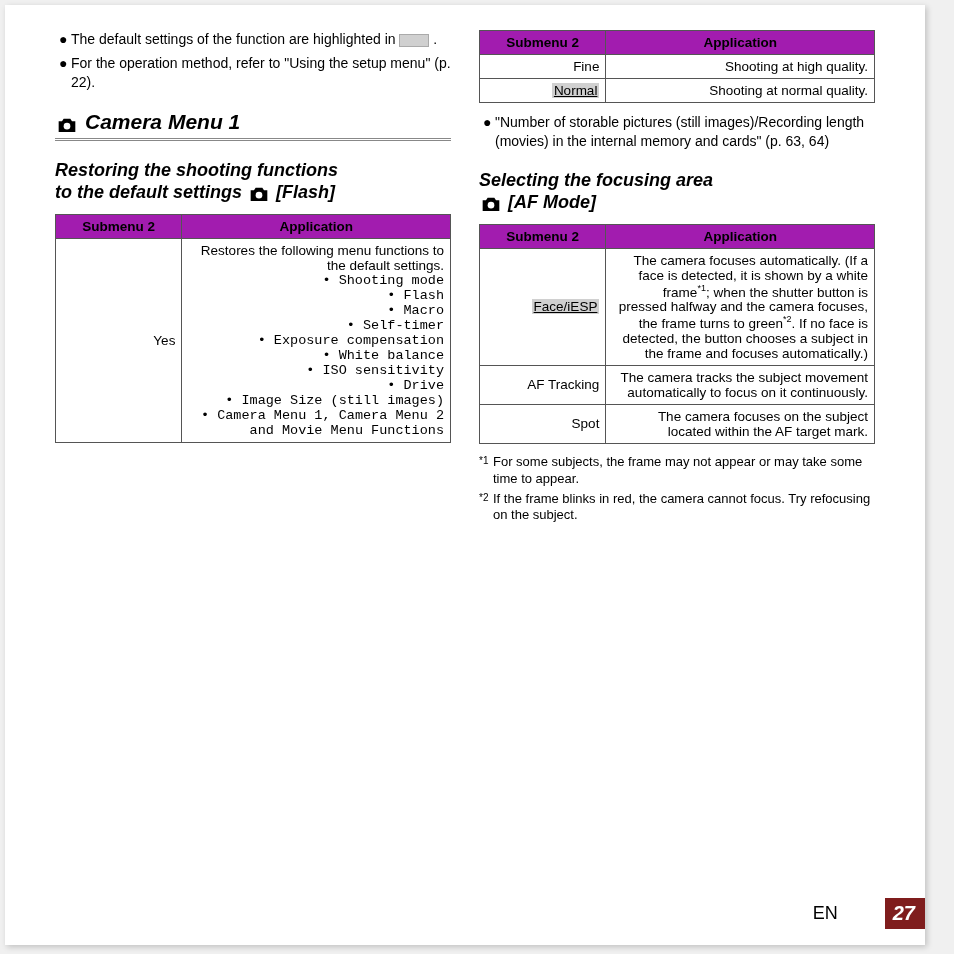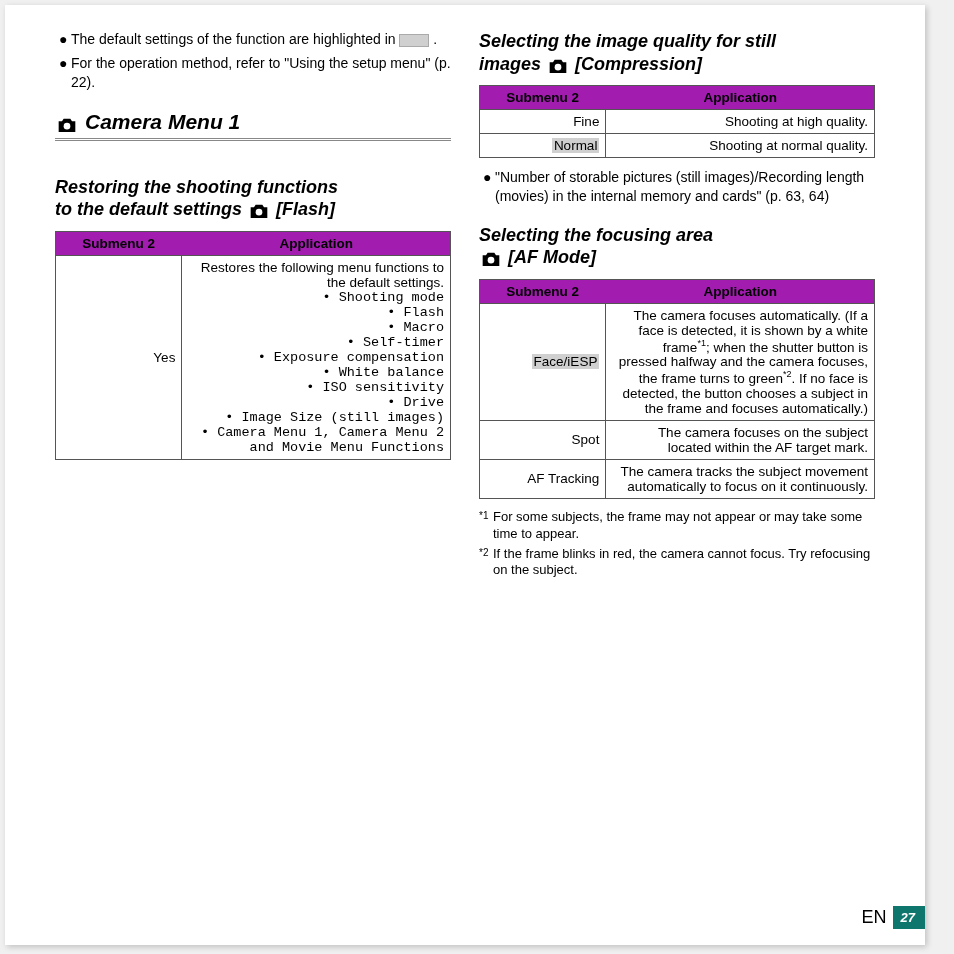--- a/index.html
+++ b/index.html
@@ -25,21 +25,21 @@
   .bullet-list { padding-left: 4px; margin-bottom: 18px; }
   .bullet-item { display: flex; font-size: 14px; line-height: 1.35; margin-bottom: 5px; }
   .bullet-item .dot { flex-shrink: 0; width: 12px; }
   .highlight-box { display: inline-block; width: 30px; height: 13px; background: #d0d0d0; border: 1px solid #aaa; vertical-align: middle; }
   .heading-1 {
     font-style: italic;
     font-weight: bold;
     font-size: 21px;
     border-bottom: 3px double #888;
     padding-bottom: 4px;
-    margin-bottom: 35px;
+    margin-bottom: 18px;
     display: flex;
     align-items: center;
     gap: 6px;
   }
   .heading-2 {
     font-style: italic;
     font-weight: bold;
     font-size: 18px;
     line-height: 1.25;
     margin-bottom: 10px;
@@ -54,40 +54,41 @@
     margin-bottom: 10px;
   }
   th, td {
     border: 1px solid #555;
     padding: 4px 6px;
     text-align: right;
     vertical-align: middle;
   }
   th { background: #a21caf; font-weight: bold; text-align: center; }
   td:first-child { width: 32%; }
-  .default-setting { background: #d0d0d0; padding: 0 2px; display: inline; }
+  .default-setting { background: #d0d0d0; padding: 0 2px; display: inline; text-decoration: underline; }
   .inner-list { padding-left: 4px; }
   .inner-list div { padding-left: 8px; text-indent: -8px; font-family: Liberation Mono, monospace; }
   .footnotes { font-size: 13px; }
   .footnote { display: flex; margin-bottom: 3px; line-height: 1.3; }
   .footnote sup { flex-shrink: 0; width: 14px; font-size: 10px; }
   .page-footer {
     position: absolute;
     bottom: 16px;
     right: 0;
     display: flex;
     align-items: center;
+    gap: 41px;
   }
   .page-footer .lang { font-size: 18px; margin-right: 6px; }
   .page-footer .num {
-    background: #0f766e;
+    background: #7f1d1d;
     color: #fff;
     font-style: italic;
     font-weight: bold;
-    font-size: 13px;
+    font-size: 20px;
     padding: 4px 10px 4px 8px;
   }
   sup.sup { font-size: 9px; vertical-align: super; }
 </style>
 </head>
 <body>
 
 <div class="page">
 
   <div class="col">
@@ -153,31 +154,20 @@
           </div>
         </td>
       </tr>
     </tbody>
       </table>
 
   </div>
 
   <div class="col">
 
-    <h3 class="heading-2">
-      <span>Selecting the image quality for still</span><br>
-      <span>images </span>
-      <span class="camera-icon">
-        <svg viewBox="0 0 24 20">
-            <path d="M2 5 h4 l2 -3 h8 l2 3 h4 v13 h-20 z" fill="#000"></path>
-            <circle cx="12" cy="11" r="4" fill="#fff"></circle>
-          </svg>
-      </span>
-      <span> [Compression]</span>
-    </h3>
 
     <table>
       <tbody>
           <tr>
         <th>Submenu 2</th>
         <th>Application</th>
       </tr>
       <tr>
         <td>Fine</td>
         <td>Shooting at high quality.</td>
@@ -213,26 +203,26 @@
         <th>Submenu 2</th>
         <th>Application</th>
       </tr>
       <tr>
         <td><span class="default-setting">Face/iESP</span></td>
         <td>
           <span>The camera focuses automatically. (If a face is detected, it is shown by a white frame</span><sup class="sup">*1</sup><span>; when the shutter button is pressed halfway and the camera focuses, the frame turns to green</span><sup class="sup">*2</sup><span>. If no face is detected, the button chooses a subject in the frame and focuses automatically.)</span>
         </td>
       </tr>
       <tr>
+        <td>AF Tracking</td>
+        <td>The camera tracks the subject movement automatically to focus on it continuously.</td>
+      </tr>
+      <tr>
         <td>Spot</td>
         <td>The camera focuses on the subject located within the AF target mark.</td>
-      </tr>
-      <tr>
-        <td>AF Tracking</td>
-        <td>The camera tracks the subject movement automatically to focus on it continuously.</td>
       </tr>
     </tbody>
       </table>
 
     <div class="footnotes">
       <div class="footnote">
         <sup>*1</sup>
         <span>For some subjects, the frame may not appear or may take some time to appear.</span>
       </div>
       <div class="footnote">

